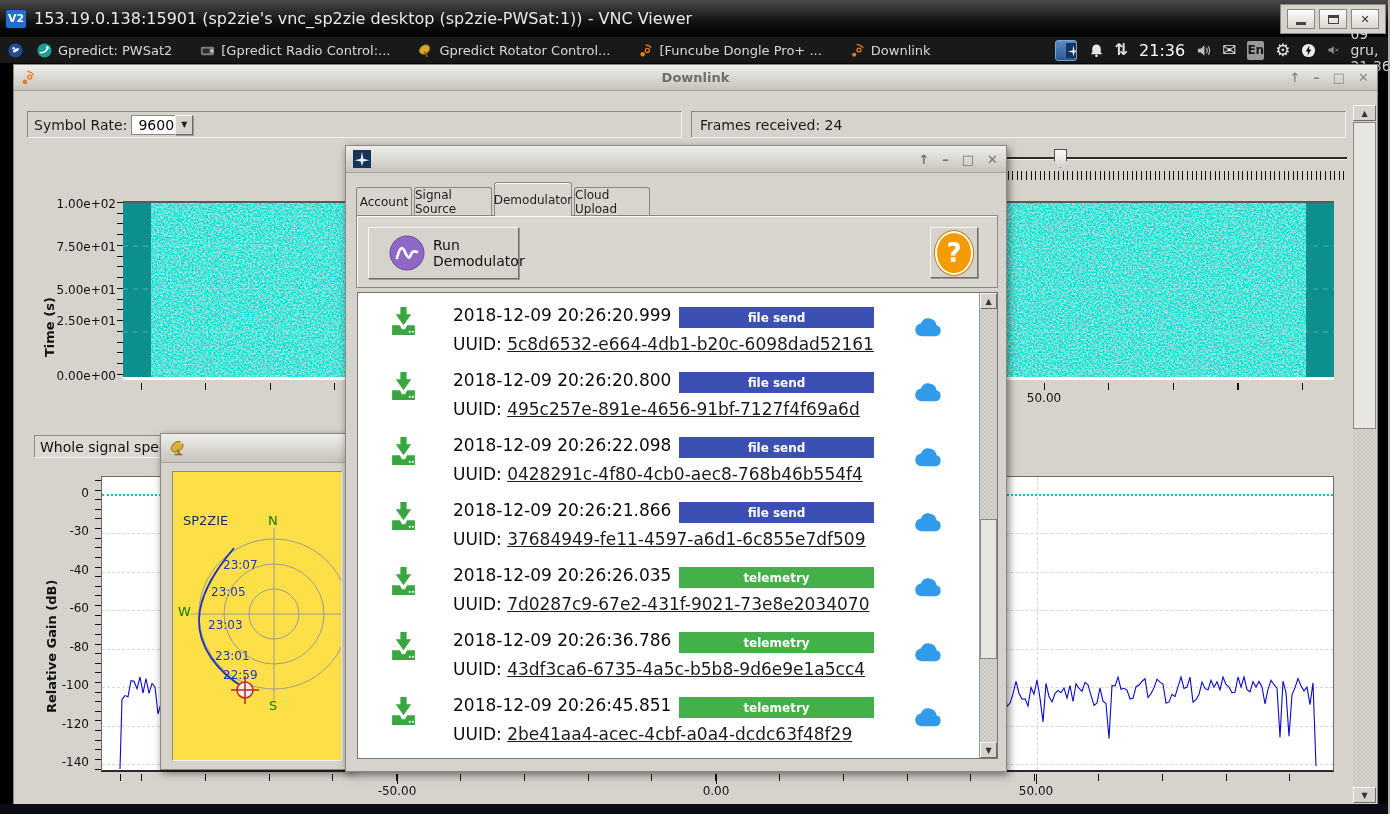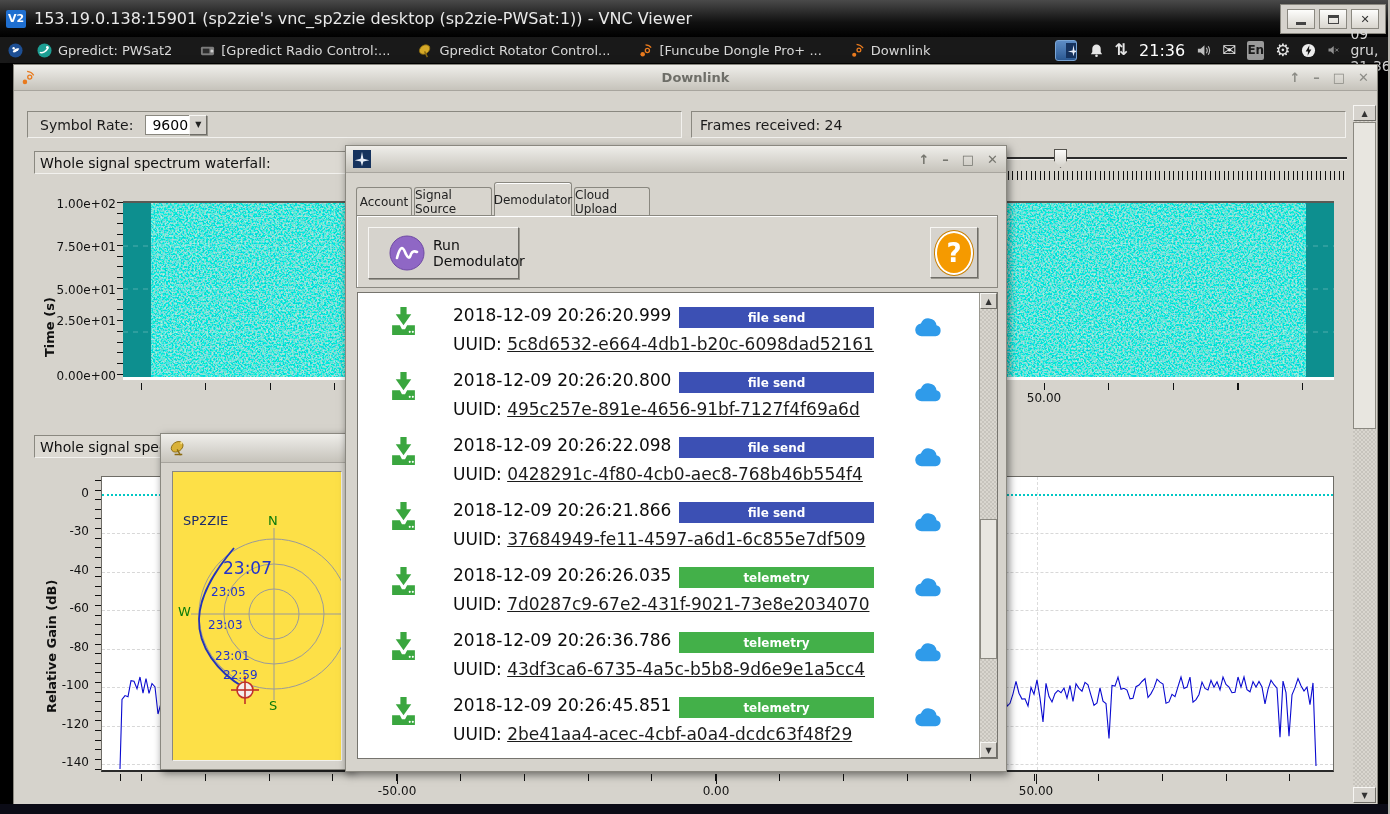--- a/index.html
+++ b/index.html
@@ -183,42 +183,39 @@
         </svg>
       <span class="gtk-title">Downlink</span>
       <span class="gtk-btns">
         <span>↑</span>
         <span>–</span>
         <span>□</span>
         <span>✕</span>
       </span>
     </div>
 
-    <div class="abs inset" style="left:13px;top:46px;width:655px;height:27px;display:flex;align-items:center;padding-left:12px;gap:12px;text-align:center;">
+    <div class="abs inset" style="left:13px;top:46px;width:655px;height:27px;display:flex;align-items:center;padding-left:6px;gap:4px;text-align:center;">
       <span class="field-label">Symbol Rate:</span>
       <span style="display:flex;align-items:center;">
         <span style="background:#fff;border:1px solid #8a8880;border-right:none;font-size:14px;padding:0 6px;height:20px;display:flex;align-items:center;width:44px;">9600</span>
         <span class="b3d" style="width:18px;height:20px;display:flex;align-items:center;justify-content:center;font-size:8px;color:#222;">▼</span>
       </span>
     </div>
 
     <div class="abs inset" style="left:677px;top:46px;width:655px;height:27px;display:flex;align-items:center;padding-left:8px;">
       <span class="field-label">Frames received: 24</span>
     </div>
 
     <div class="abs" style="left:1339px;top:40px;width:23px;height:698px;">
       <div class="sb-btn abs" style="left:0;top:0;width:23px;height:16px;">▲</div>
       <div class="checker abs" style="left:0;top:16px;width:23px;height:666px;"></div>
       <div class="sb-thumb abs" style="left:0;top:17px;width:23px;height:307px;"></div>
       <div class="sb-btn abs" style="left:0;top:682px;width:23px;height:16px;">▼</div>
     </div>
 
-    <div class="abs inset caption-box" style="left:20px;top:86px;width:318px;height:23px;">
-      <span>Whole signal spectrum waterfall:</span>
-    </div>
 
     <div class="abs axis-label" style="left:28px;top:292px;transform:rotate(-90deg);transform-origin:left top;">Time (s)</div>
     <div class="abs tick-label" style="left:22px;top:132px;width:80px;">1.00e+02</div>
     <div class="abs tick-label" style="left:22px;top:175px;width:80px;">7.50e+01</div>
     <div class="abs tick-label" style="left:22px;top:218px;width:80px;">5.00e+01</div>
     <div class="abs tick-label" style="left:22px;top:249px;width:80px;">2.50e+01</div>
     <div class="abs tick-label" style="left:22px;top:304px;width:80px;">0.00e+00</div>
     <div class="abs" style="left:103px;top:137px;width:6px;height:180px;background:repeating-linear-gradient(180deg,#111 0 1px,transparent 1px 10.75px);"></div>
 
     <div class="abs" style="left:109px;top:136px;width:1211px;height:179px;border-top:2px solid #5a5a55;border-bottom:3px solid #fff;overflow:hidden;background:#00b9b4;">
@@ -303,21 +300,21 @@
         <g stroke="#c03028" stroke-width="1.6" fill="none">
           <circle cx="72" cy="218" r="8" fill="#f4eeee"></circle>
           <line x1="72" y1="204" x2="72" y2="232"></line>
           <line x1="58" y1="218" x2="86" y2="218"></line>
         </g>
       </svg>
       <div class="abs" style="left:10px;top:41px;font-size:13px;color:#1b2a6b;">SP2ZIE</div>
       <div class="abs" style="left:95px;top:41px;font-size:13px;color:#0a7a0a;">N</div>
       <div class="abs" style="left:5px;top:132px;font-size:13px;color:#0a7a0a;">W</div>
       <div class="abs" style="left:96px;top:226px;font-size:13px;color:#0a7a0a;">S</div>
-      <div class="abs" style="left:50px;top:86px;font-size:17px;color:#2233cc;">23:07</div>
+      <div class="abs" style="left:50px;top:86px;font-size:12px;color:#2233cc;">23:07</div>
       <div class="abs" style="left:38px;top:113px;font-size:12px;color:#2233cc;">23:05</div>
       <div class="abs" style="left:35px;top:146px;font-size:12px;color:#2233cc;">23:03</div>
       <div class="abs" style="left:42px;top:177px;font-size:12px;color:#2233cc;">23:01</div>
       <div class="abs" style="left:50px;top:196px;font-size:12px;color:#2233cc;">22:59</div>
     </div>
   </div>
 
   <div class="gtkwin" style="left:345px;top:145px;width:662px;height:627px;z-index:10;">
     <div class="gtk-titlebar" style="height:27px;">
       <svg viewBox="0 0 16 16" style="width:18px;height:18px;margin-left:7px;z-index:2;">

